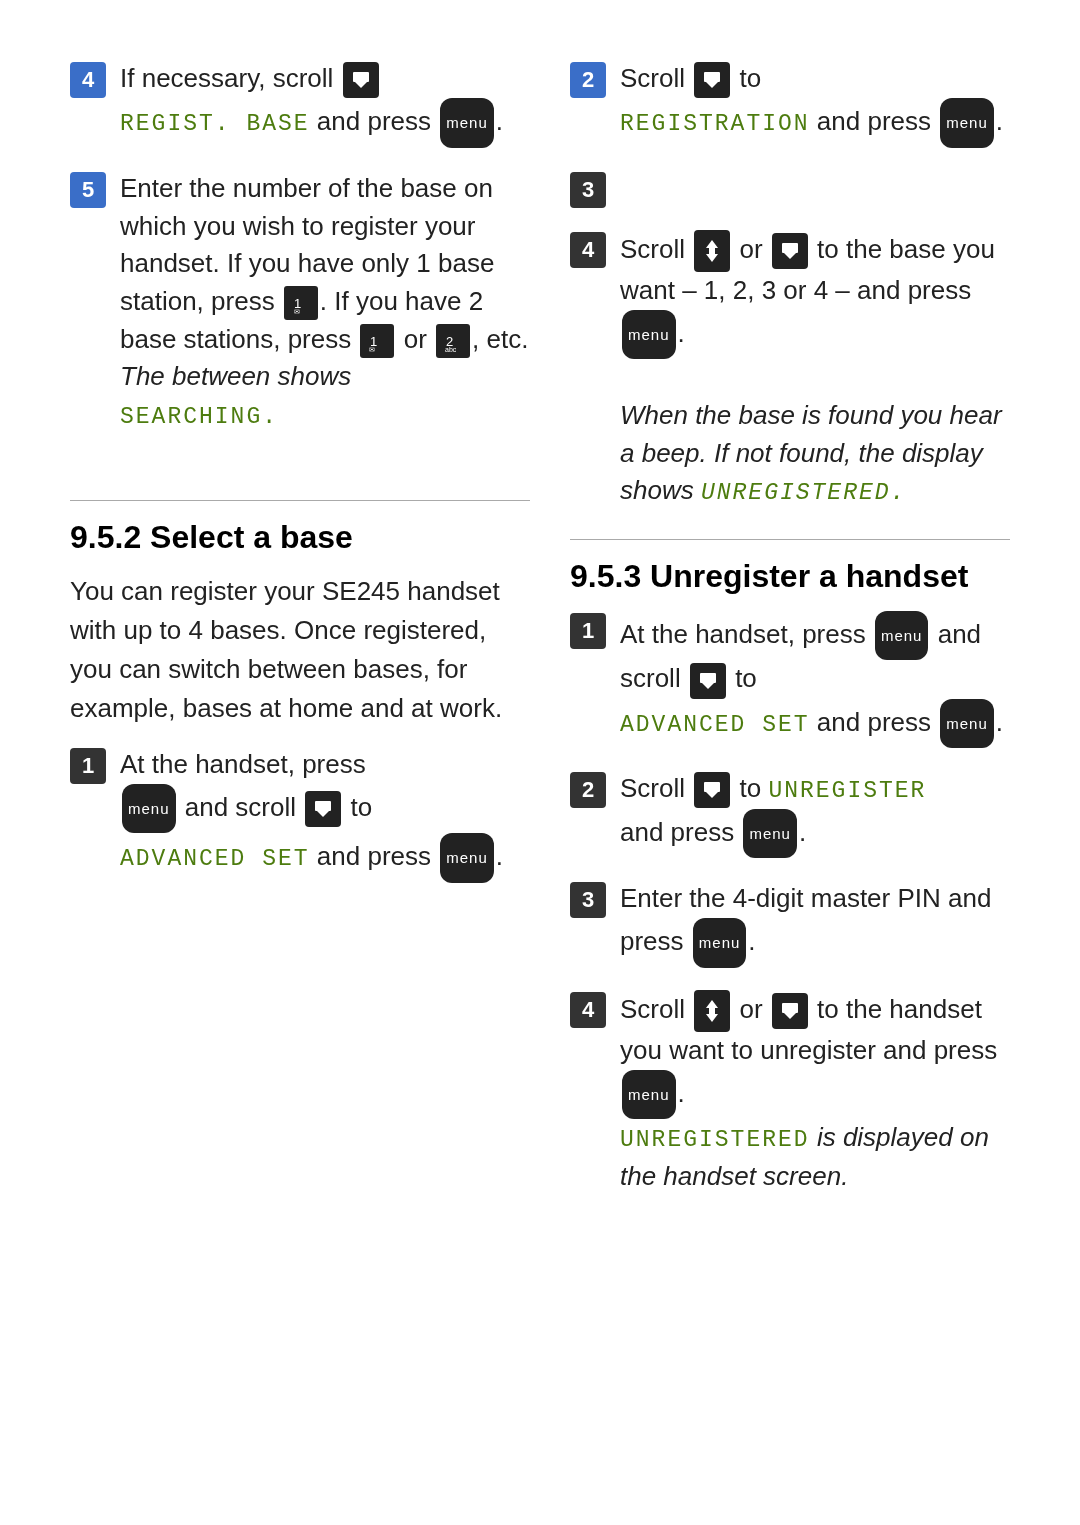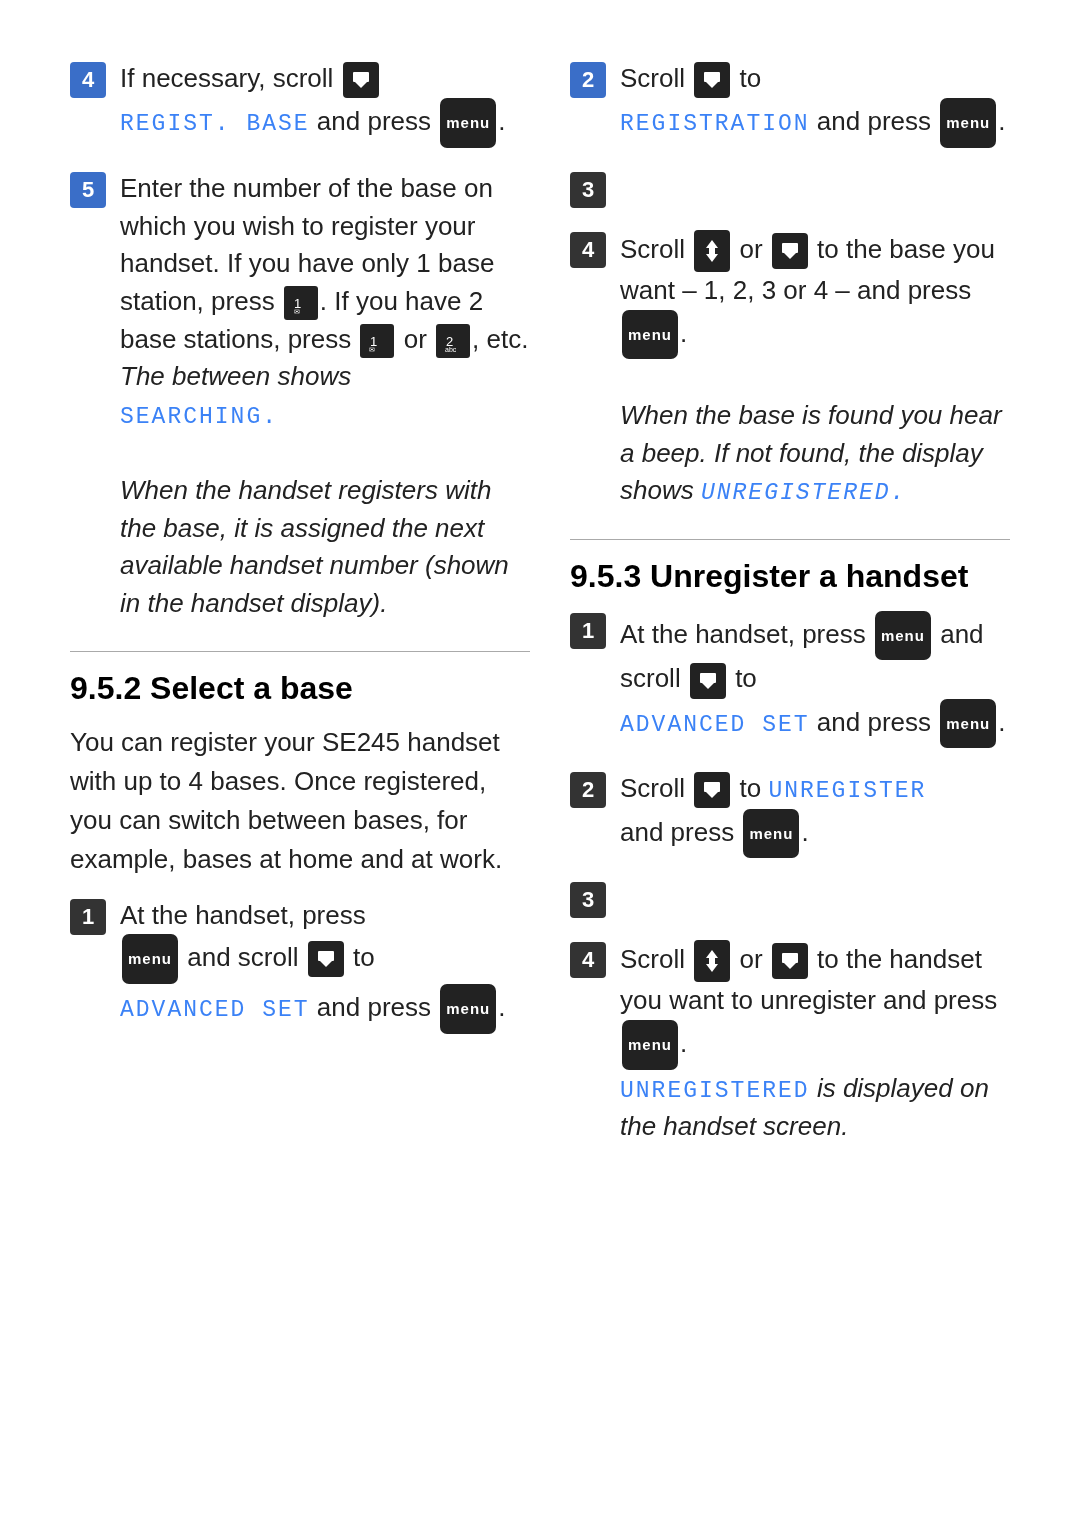--- a/index.html
+++ b/index.html
@@ -61,30 +61,30 @@
       color: #222;
     }
     .step-text i {
       font-style: italic;
       color: #222;
     }
     .mono {
       font-family: 'Courier New', monospace;
       font-size: 23px;
       letter-spacing: 2px;
-      color: #3b82f6;
+      color: #4d7c0f;
     }
     .menu-btn {
       display: inline-block;
       background: #222;
       color: #fff;
       font-size: 15px;
-      font-weight: bold;
+      font-weight: normal;
       padding: 14px 6px;
-      border-radius: 7px;
+      border-radius: 12px;
       letter-spacing: 1px;
       vertical-align: middle;
       margin: 0 2px;
     }
     .num-key {
       display: inline-flex;
       align-items: center;
       justify-content: center;
       background: #222;
       color: #fff;
@@ -201,21 +201,20 @@
           </span>
           or
           <span class="num-key">
             <svg width="22" height="22" viewBox="0 0 22 22">
               <text x="4" y="16" font-size="13" fill="white" font-family="Arial">2</text>
               <text x="3" y="22" font-size="7" fill="white" font-family="Arial">abc</text>
             </svg>
           </span>, etc.<br>
           <i>The between shows</i><br>
           <span class="mono">SEARCHING.</span><br><br>
-          <i>When the handset registers with the base, it is assigned the next available handset number (shown in the handset display).</i>
         </span>
       </div>
 
       <hr class="section-divider">
 
       <div>
         <div class="section-title">9.5.2 Select a base</div>
         <div class="section-intro">You can register your SE245 handset with up to 4 bases. Once registered, you can switch between bases, for example, bases at home and at work.</div>
       </div>
 
@@ -318,20 +317,23 @@
               <polygon points="11,19 5,13 17,13" fill="white"></polygon>
             </svg>
           </span>
           to <span class="mono">UNREGISTER</span><br>
           and press <span class="menu-btn">menu</span>.
         </span>
       </div>
 
       <div class="step-block">
         <span class="step-num dark">3</span>
+        <span class="step-text">
+          Enter the 4-digit master PIN and press <span class="menu-btn">menu</span>.
+        </span>
       </div>
 
       <div class="step-block">
         <span class="step-num dark">4</span>
         <span class="step-text">
           Scroll
           <span class="ud-icon">
             <svg width="22" height="28" viewBox="0 0 22 28">
               <polygon points="11,3 5,11 17,11" fill="white"></polygon>
               <rect x="8" y="10" width="6" height="8" fill="white"></rect>

